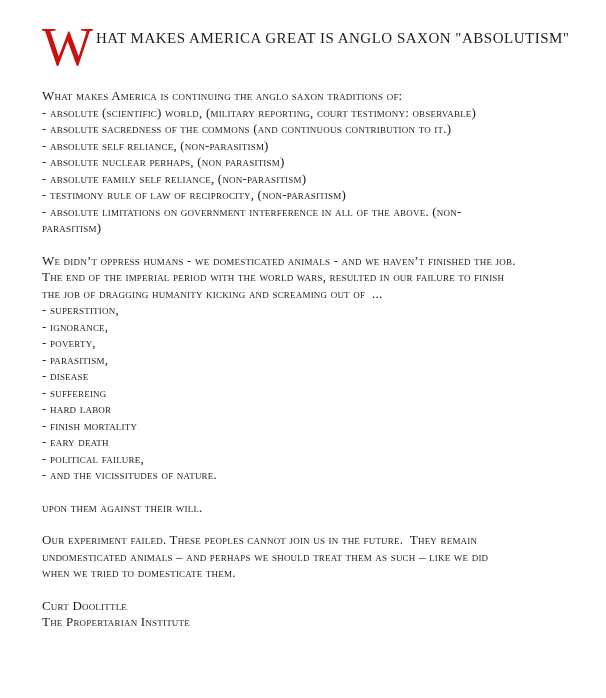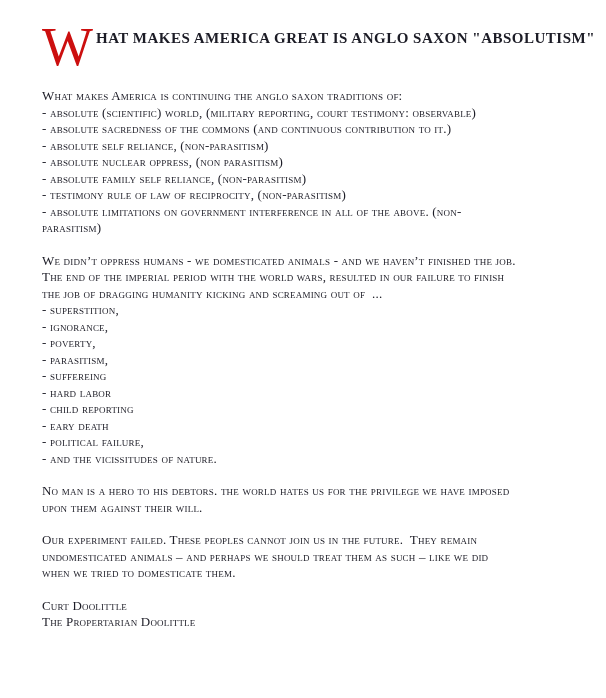--- a/index.html
+++ b/index.html
@@ -30,21 +30,21 @@
   }
   .dropcap {
     color: var(--red);
     font-size: 54px;
     line-height: 43px;
     font-weight: 400;
     display: block;
   }
   .title {
     font-size: 15px;
-    font-weight: 700;
+    font-weight: 400;
     letter-spacing: 0.5px;
     margin: 4px 0 0 3px;
     white-space: pre;
     color: var(--text);
   }
   .block { margin-bottom: 16px; }
   .line {
     font-size: 13px;
     line-height: 16.5px;
     height: 16.5px;
@@ -61,48 +61,48 @@
   <header class="header">
     <span class="dropcap">W</span>
     <h1 class="title">HAT MAKES AMERICA GREAT IS ANGLO SAXON "ABSOLUTISM"</h1>
   </header>
   <main>
       <div class="block">
         <div class="line">What makes America is continuing the anglo saxon traditions of:</div>
         <div class="line">- absolute (scientific) world, (military reporting, court testimony: observable)</div>
         <div class="line">- absolute sacredness of the commons (and continuous contribution to it.)</div>
         <div class="line">- absolute self reliance, (non-parasitism)</div>
-        <div class="line">- absolute nuclear oppress, (non parasitism)</div>
+        <div class="line">- absolute nuclear perhaps, (non parasitism)</div>
         <div class="line">- absolute family self reliance, (non-parasitism)</div>
         <div class="line">- testimony rule of law of reciprocity, (non-parasitism)</div>
         <div class="line">- absolute limitations on government interference in all of the above. (non-</div>
         <div class="line">parasitism)</div>
       </div>
       <div class="block">
         <div class="line">We didn’t oppress humans - we domesticated animals - and we haven’t finished the job.</div>
         <div class="line">The end of the imperial period with the world wars, resulted in our failure to finish</div>
         <div class="line">the job of dragging humanity kicking and screaming out of  ...</div>
         <div class="line">- superstition,</div>
         <div class="line">- ignorance,</div>
         <div class="line">- poverty,</div>
         <div class="line">- parasitism,</div>
+        <div class="line">- disease</div>
         <div class="line">- suffereing</div>
         <div class="line">- hard labor</div>
-        <div class="line">- child reporting</div>
+        <div class="line">- finish mortality</div>
         <div class="line">- eary death</div>
         <div class="line">- political failure,</div>
         <div class="line">- and the vicissitudes of nature.</div>
       </div>
       <div class="block">
-        <div class="line">No man is a hero to his debtors. the world hates us for the privilege we have imposed</div>
         <div class="line">upon them against their will.</div>
       </div>
       <div class="block">
         <div class="line">Our experiment failed. These peoples cannot join us in the future.  They remain</div>
         <div class="line">undomesticated animals – and perhaps we should treat them as such – like we did</div>
         <div class="line">when we tried to domesticate them.</div>
       </div>
       <div class="block">
         <div class="line">Curt Doolittle</div>
-        <div class="line">The Propertarian Doolittle</div>
+        <div class="line">The Propertarian Institute</div>
       </div>
     </main>
 </div>
 
 </body></html>

